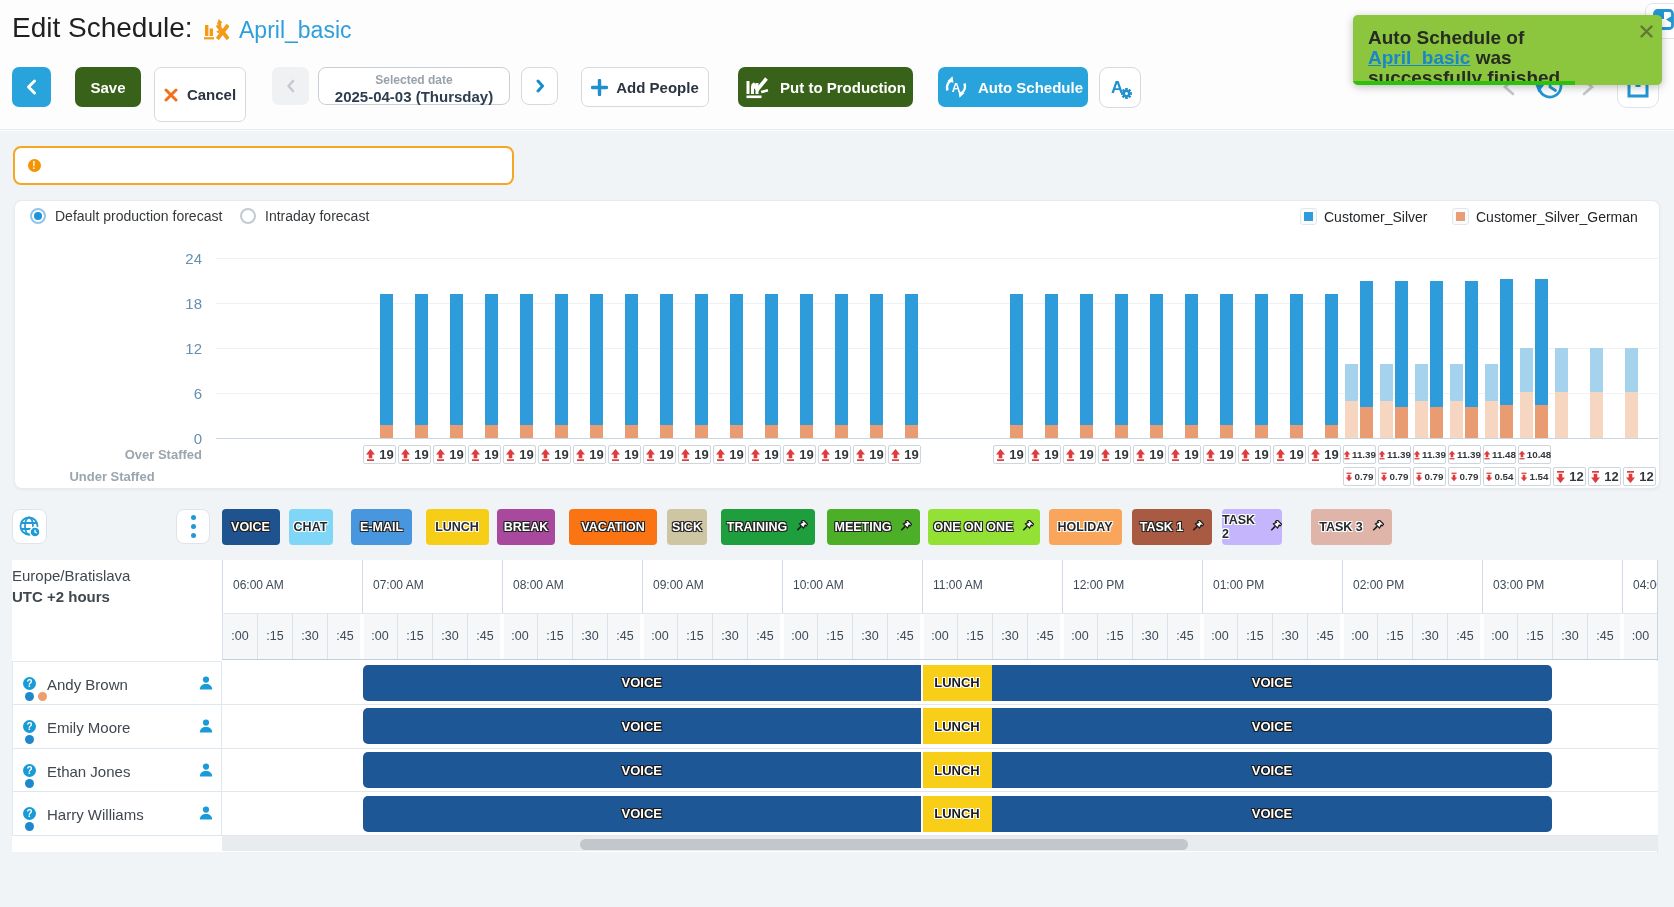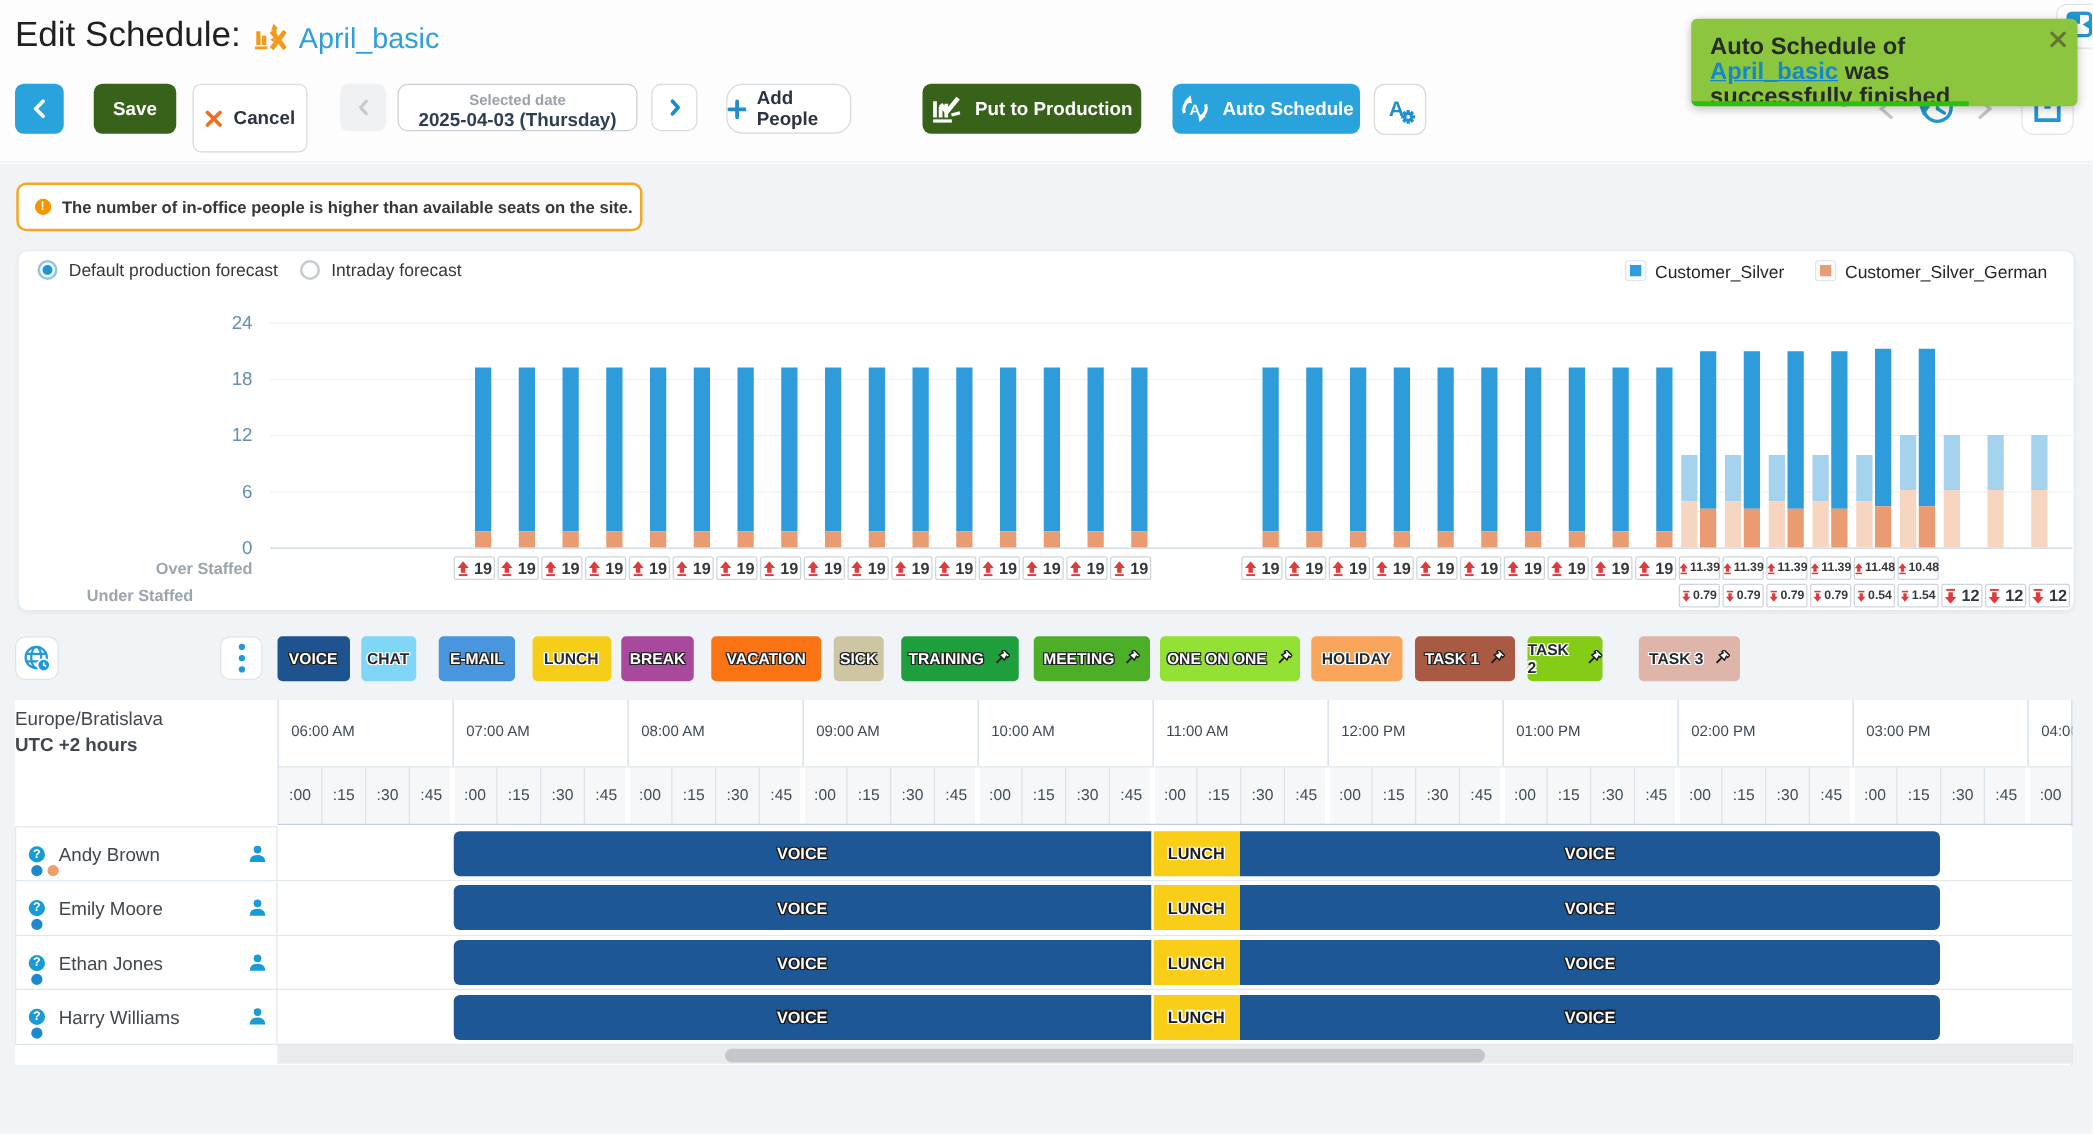--- a/index.html
+++ b/index.html
@@ -65,21 +65,21 @@
   </div>
 <div class="abs" style="left:318px;top:67px;width:192px;height:38px;background:#fff;border:1px solid #c8cfd6;border-radius:8px;text-align:center;">
 <div style="font-size:12px;font-weight:bold;color:#99a2ab;margin-top:5px;">Selected date</div>
 <div style="font-size:15px;font-weight:bold;color:#2d3e50;margin-top:0.5px;">2025-04-03 (Thursday)</div>
   </div>
 <div class="btn btn-white" style="left:521px;top:67px;width:37px;height:38px;border-radius:8px;">
 <svg width="14" height="14" viewBox="0 0 14 14">
       <path d="M5 2 L9.5 7 L5 12" fill="none" stroke="#1a8dcc" stroke-width="3" stroke-linecap="round" stroke-linejoin="round"></path>
     </svg>
   </div>
-<div class="btn btn-white toolbar-txt" style="left:581px;top:67px;width:100px;height:40px;border-radius:13px;">
+<div class="btn btn-white toolbar-txt" style="left:581px;top:67px;width:128px;height:40px;">
 <svg width="17" height="17" viewBox="0 0 17 17" style="margin-right:8px;">
       <path d="M8.5 1.5 V15.5 M1.5 8.5 H15.5" stroke="#1f8fd0" stroke-width="3.4" stroke-linecap="round"></path>
     </svg>Add People</div>
 <div class="btn btn-green toolbar-txt" style="left:738px;top:67px;width:175px;height:40px;">
 <svg width="26" height="23" viewBox="0 0 26 23" style="margin-right:9px;">
 <g fill="#fff">
 <rect x="1.5" y="5" width="3" height="13"></rect>
 <rect x="6" y="9.5" width="3" height="8.5"></rect>
 <rect x="10.5" y="7" width="3" height="11"></rect>
 <rect x="1.5" y="19.5" width="15" height="2.6"></rect>
@@ -140,21 +140,20 @@
   </div>
 <div class="abs" style="left:1353px;top:15px;width:309px;height:70px;background:#8cc63f;border-radius:5px;box-shadow:0 2px 8px rgba(0,0,0,0.25);overflow:hidden;">
 <div style="position:absolute;left:15px;top:13px;width:240px;font-size:19px;font-weight:bold;color:#262c23;line-height:20px;">Auto Schedule of <span style="color:#1787cb;text-decoration:underline;">April_basic</span> was successfully finished</div>
 <svg style="position:absolute;right:9px;top:10px;" width="13" height="13" viewBox="0 0 13 13">
       <path d="M1.5 1.5 L11.5 11.5 M11.5 1.5 L1.5 11.5" stroke="#647637" stroke-width="2.4" stroke-linecap="round"></path>
     </svg>
 <div style="position:absolute;left:0;bottom:0;width:222px;height:4px;background:#2ec10b;"></div>
 </div>
 <div class="abs" style="left:12.5px;top:146px;width:501px;height:39px;background:#fff;border:2px solid #f5a623;border-radius:8px;display:flex;align-items:center;white-space:nowrap;">
 <div style="width:13px;height:13px;border-radius:50%;background:#f59300;color:#fff;font-size:10px;font-weight:bold;display:flex;align-items:center;justify-content:center;margin-left:13px;flex:none;">!</div>
-<div style="font-size:13.3px;font-weight:bold;color:#35383b;margin-left:9px;">The number of in-office people is higher than available seats on the site.</div>
 </div>
 <div class="abs" style="left:14px;top:200px;width:1646px;height:289px;background:#fff;border:1px solid #e7ebef;border-radius:8px;box-shadow:0 1px 3px rgba(0,0,0,0.05);"></div>
 <div class="abs" style="left:30px;top:208px;width:16px;height:16px;border-radius:50%;border:2px solid #90c5ec;background:#fff;"></div>
 <div class="abs" style="left:34px;top:212px;width:8px;height:8px;border-radius:50%;background:#1d95da;"></div>
 <div class="abs" style="left:55px;top:208px;font-size:14px;color:#35383b;">Default production forecast</div>
 <div class="abs" style="left:240px;top:208px;width:16px;height:16px;border-radius:50%;border:2px solid #c3cad1;background:#fff;"></div>
 <div class="abs" style="left:265px;top:208px;font-size:14px;color:#35383b;">Intraday forecast</div>
 <div class="abs" style="left:1300px;top:208px;width:17px;height:17px;background:#fafbfc;border:1px solid #e3e7ea;border-radius:3px;display:flex;align-items:center;justify-content:center;">
     <div style="width:9px;height:9px;background:#2e9bda;"></div>
   </div>
@@ -446,21 +445,21 @@
 <line x1="0" y1="0.5" x2="0" y2="6" stroke="#1a1a1a" stroke-width="1.5"></line>
 </g>
     </svg></div>
 <div class="chip" style="left:1048.5px;width:73px;background:#f9a55b;color:#24292e;text-shadow:-1px -1px 0 #fff,1px -1px 0 #fff,-1px 1px 0 #fff,1px 1px 0 #fff;">HOLIDAY</div>
 <div class="chip" style="left:1132px;width:80px;background:#a85a43;">TASK 1<svg width="15" height="15" viewBox="0 0 15 15" style="margin-left:6px;flex:none;">
       <g transform="translate(8.5,6) rotate(45)">
 <path d="M-3.2 -5.5 H3.2 V-3.3 H1.9 L2.9 0 H-2.9 L-1.9 -3.3 H-3.2 Z" fill="#fff" stroke="#1a1a1a" stroke-width="1.2"></path>
 <line x1="0" y1="0.5" x2="0" y2="6" stroke="#1a1a1a" stroke-width="1.5"></line>
 </g>
     </svg></div>
-<div class="chip" style="left:1222px;width:60px;background:#84cc16;color:#24292e;text-shadow:-1px -1px 0 #fff,1px -1px 0 #fff,-1px 1px 0 #fff,1px 1px 0 #fff;">TASK 2<svg width="15" height="15" viewBox="0 0 15 15" style="margin-left:6px;flex:none;">
+<div class="chip" style="left:1222px;width:60px;background:#c4b5fd;color:#24292e;text-shadow:-1px -1px 0 #fff,1px -1px 0 #fff,-1px 1px 0 #fff,1px 1px 0 #fff;">TASK 2<svg width="15" height="15" viewBox="0 0 15 15" style="margin-left:6px;flex:none;">
       <g transform="translate(8.5,6) rotate(45)">
 <path d="M-3.2 -5.5 H3.2 V-3.3 H1.9 L2.9 0 H-2.9 L-1.9 -3.3 H-3.2 Z" fill="#fff" stroke="#1a1a1a" stroke-width="1.2"></path>
 <line x1="0" y1="0.5" x2="0" y2="6" stroke="#1a1a1a" stroke-width="1.5"></line>
 </g>
     </svg></div>
 <div class="chip" style="left:1311px;width:81px;background:#e0b5a9;color:#24292e;text-shadow:-1px -1px 0 #fff,1px -1px 0 #fff,-1px 1px 0 #fff,1px 1px 0 #fff;">TASK 3<svg width="15" height="15" viewBox="0 0 15 15" style="margin-left:6px;flex:none;">
       <g transform="translate(8.5,6) rotate(45)">
 <path d="M-3.2 -5.5 H3.2 V-3.3 H1.9 L2.9 0 H-2.9 L-1.9 -3.3 H-3.2 Z" fill="#fff" stroke="#1a1a1a" stroke-width="1.2"></path>
 <line x1="0" y1="0.5" x2="0" y2="6" stroke="#1a1a1a" stroke-width="1.5"></line>
 </g>

